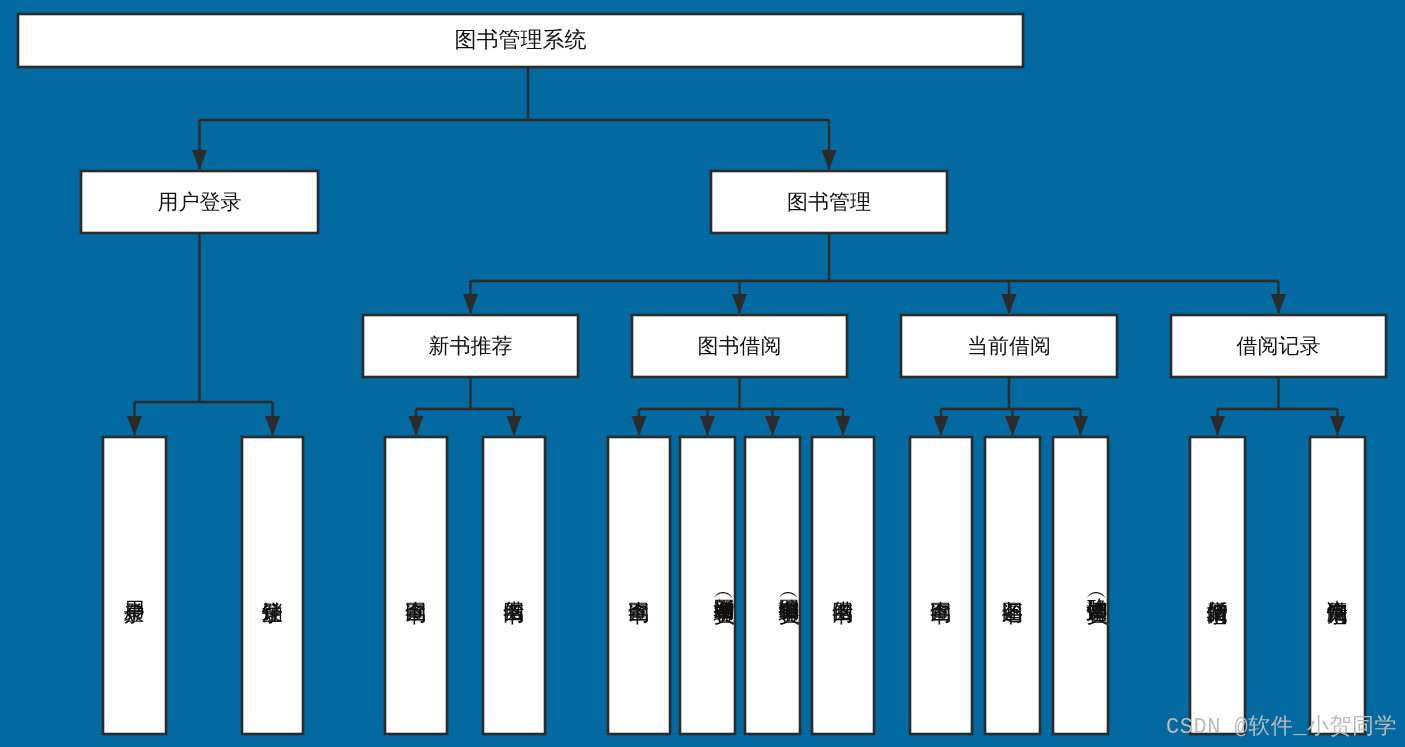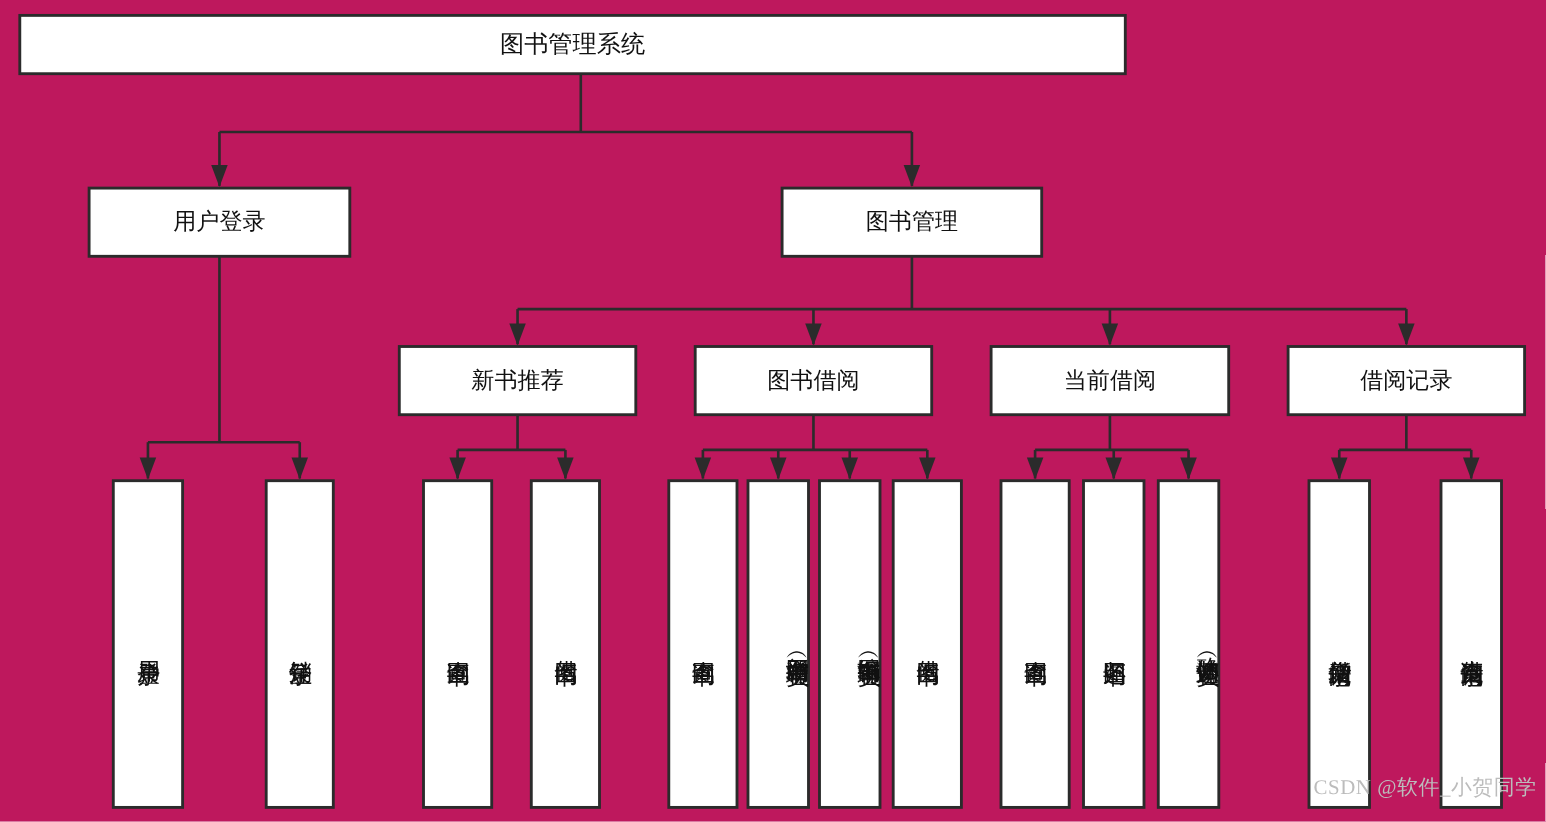--- a/index.html
+++ b/index.html
@@ -7,21 +7,21 @@
     padding: 0;
     background: #ffffff;
   }
   body {
     font-family: "Liberation Sans", "DejaVu Sans", sans-serif;
   }
   #diagram-root {
     position: relative;
     width: 1405px;
     height: 747px;
-    background: #be185d;
+    background: #0369a1;
     overflow: hidden;
   }
   svg#flowchart {
     position: absolute;
     left: 0;
     top: 0;
     width: 1405px;
     height: 747px;
     display: block;
   }
@@ -65,23 +65,23 @@
     white-space: nowrap;
     pointer-events: none;
     user-select: none;
   }
   .vlabel.centered {
     align-items: center;
   }
   #watermark {
     position: absolute;
     right: 8px;
-    bottom: 18px;
-    font-family: Liberation Serif, serif;
-    font-size: 19px;
+    bottom: 6px;
+    font-family: Liberation Mono, monospace;
+    font-size: 22px;
     color: #bcbcbc;
     letter-spacing: 0.5px;
     white-space: nowrap;
     pointer-events: none;
     user-select: none;
   }
 </style>
 </head>
 <body>
 

